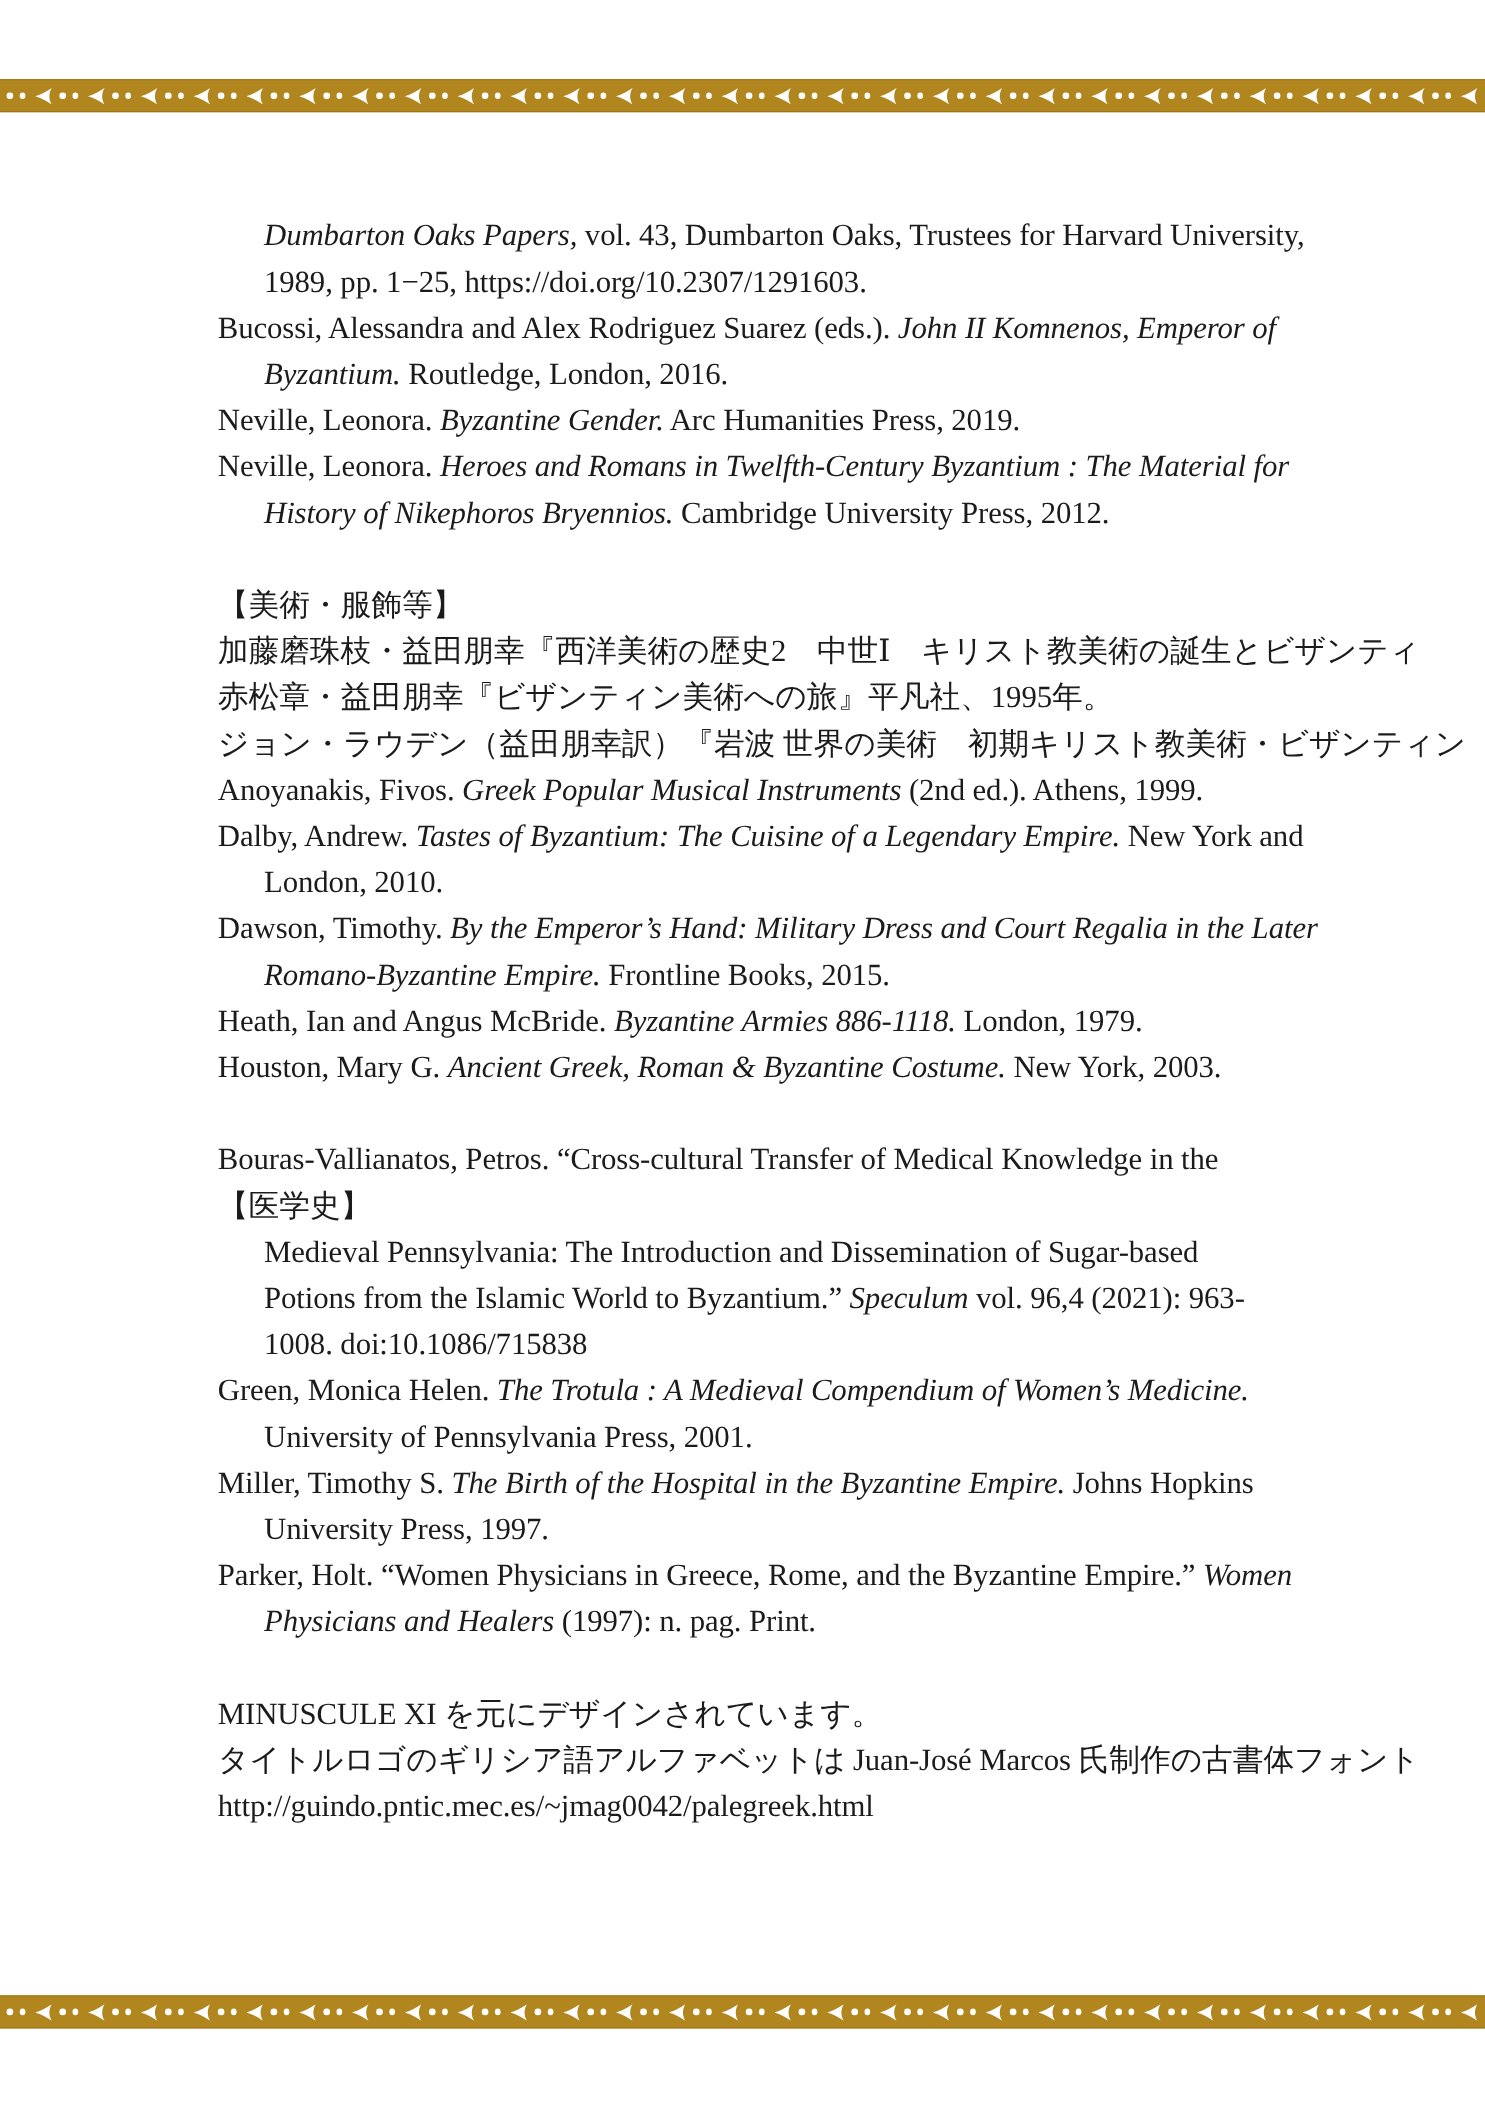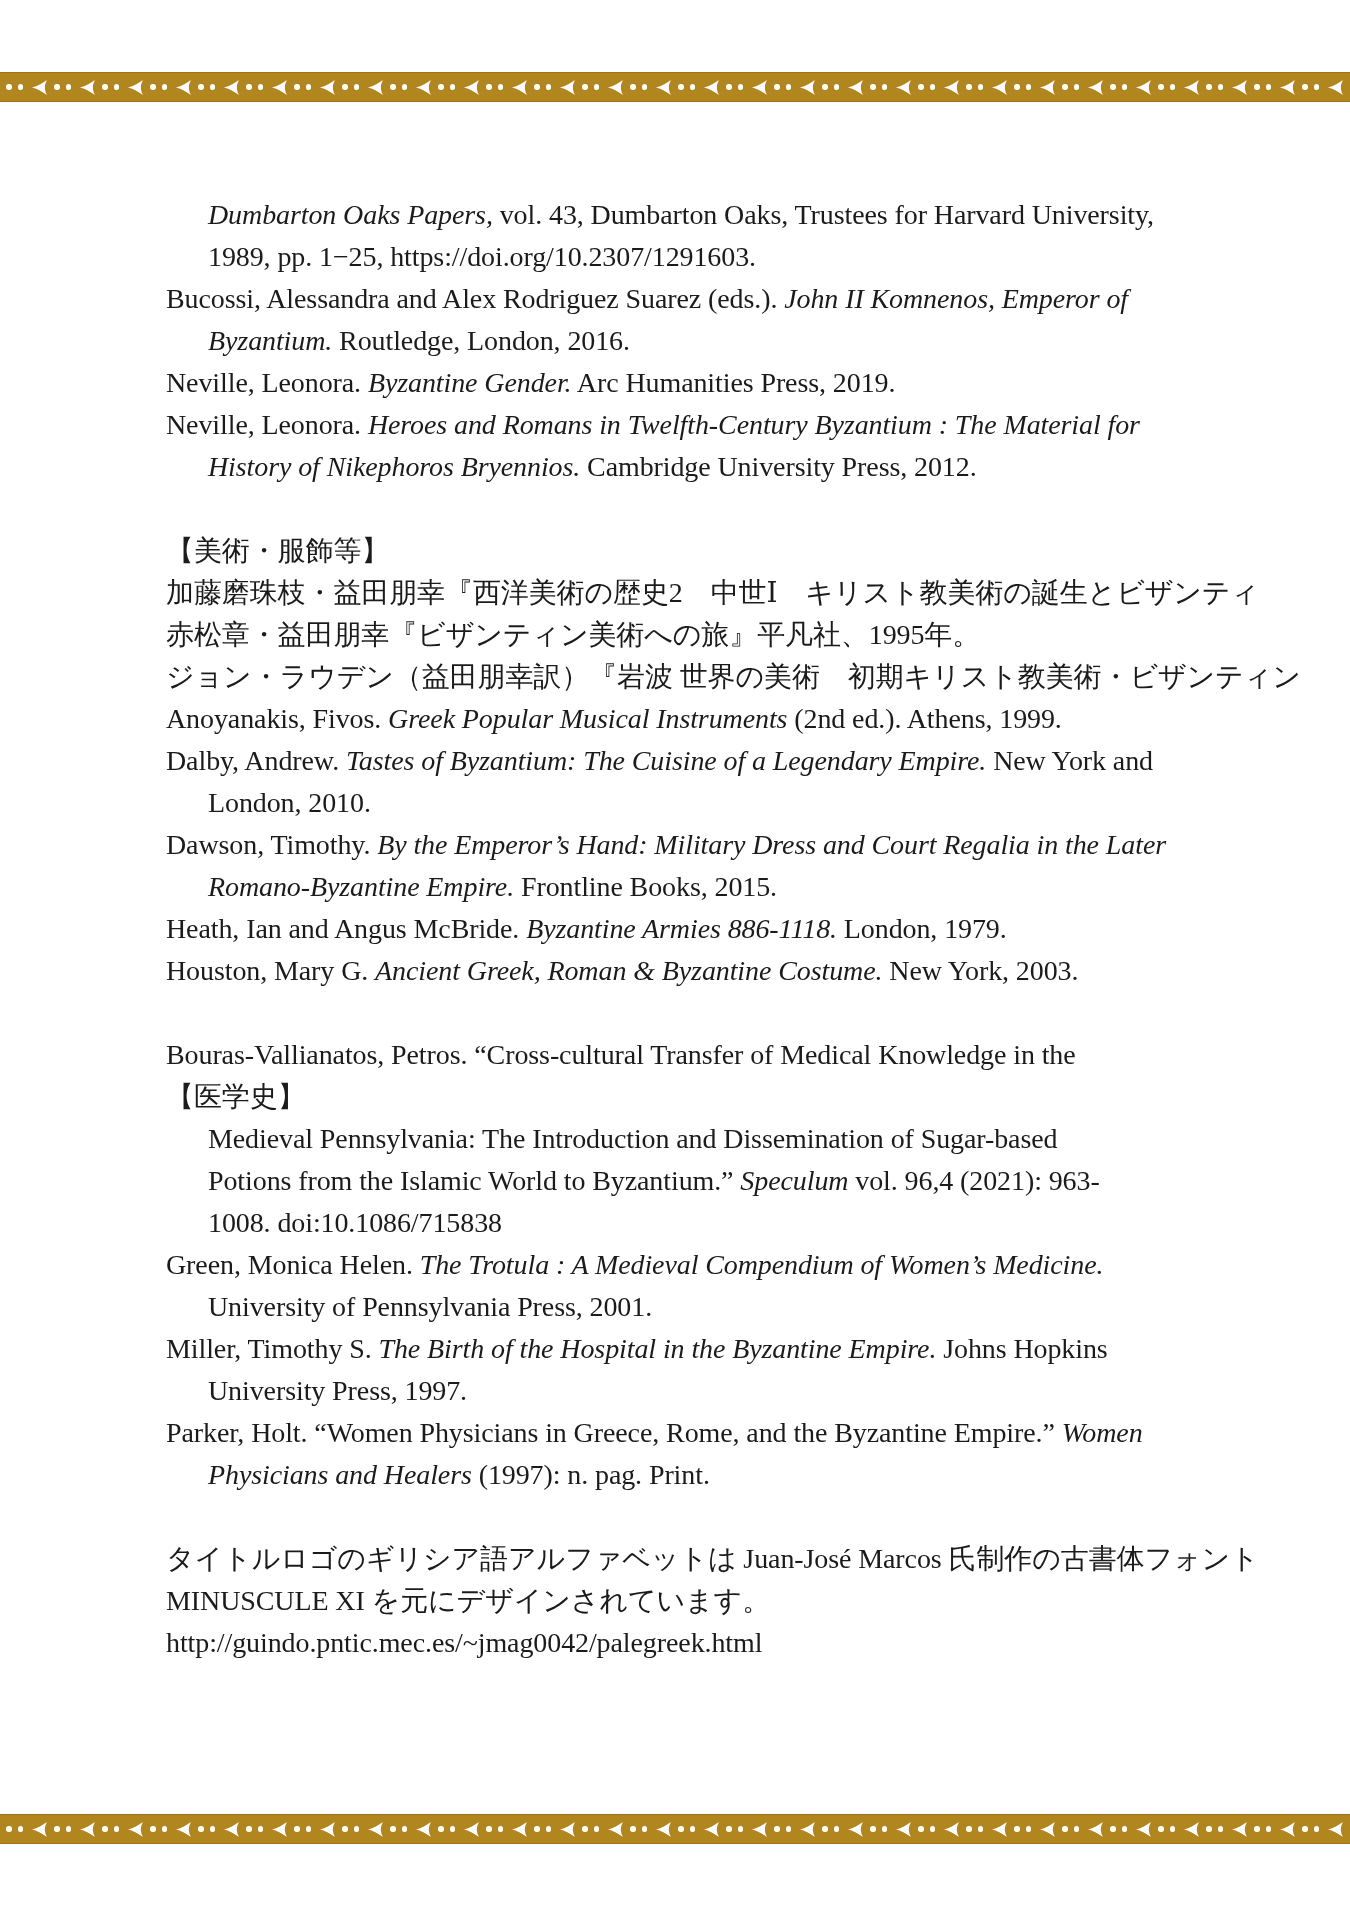--- a/index.html
+++ b/index.html
@@ -41,21 +41,21 @@
   .motif-arrow { margin-left: 9px; display: flex; align-items: center; }
   .text-block {
     position: absolute;
     left: 166px;
     top: 194px;
     width: 1062px;
     font-size: 28px;
     line-height: 42px;
     letter-spacing: -0.1px;
   }
-  .line { height: 42px; white-space: nowrap; }
+  .line { height: 42px; white-space: nowrap; margin-left: 32px; }
   .line.indent { padding-left: 42px; }
   .line.blank { height: 42px; }
   .italic { font-style: italic; }
 </style>
 </head>
 <body>
 
 <div class="border-band top" style="background: rgb(178, 134, 31);">
     <span class="motif-unit">
       <span class="motif-dot" style="background: rgb(255, 255, 255);"></span>
@@ -338,22 +338,22 @@
     <div class="line indent"><span class="">Medieval Pennsylvania: The Introduction and Dissemination of Sugar-based</span></div>
     <div class="line indent"><span class="">Potions from the Islamic World to Byzantium.” </span><span class="italic">Speculum</span><span class=""> vol. 96,4 (2021): 963-</span></div>
     <div class="line indent"><span class="">1008. doi:10.1086/715838</span></div>
     <div class="line"><span class="">Green, Monica Helen. </span><span class="italic">The Trotula : A Medieval Compendium of Women’s Medicine.</span></div>
     <div class="line indent"><span class="">University of Pennsylvania Press, 2001.</span></div>
     <div class="line"><span class="">Miller, Timothy S. </span><span class="italic">The Birth of the Hospital in the Byzantine Empire.</span><span class=""> Johns Hopkins</span></div>
     <div class="line indent"><span class="">University Press, 1997.</span></div>
     <div class="line"><span class="">Parker, Holt. “Women Physicians in Greece, Rome, and the Byzantine Empire.” </span><span class="italic">Women</span></div>
     <div class="line indent"><span class="italic">Physicians and Healers</span><span class=""> (1997): n. pag. Print.</span></div>
     <div class="line blank"></div>
+    <div class="line"><span class="">MINUSCULE XI を元にデザインされています。</span></div>
     <div class="line"><span class="">タイトルロゴのギリシア語アルファベットは Juan-José Marcos 氏制作の古書体フォント</span></div>
-    <div class="line"><span class="">MINUSCULE XI を元にデザインされています。</span></div>
     <div class="line"><span class="">http://guindo.pntic.mec.es/~jmag0042/palegreek.html</span></div>
   </div>
 
 <div class="border-band bottom" style="background: rgb(178, 134, 31);">
     <span class="motif-unit">
       <span class="motif-dot" style="background: rgb(255, 255, 255);"></span>
       <span class="motif-dot" style="background: rgb(255, 255, 255);"></span>
       <span class="motif-arrow">
         <svg width="16" height="15" viewBox="0 0 16 15">
           <path fill="#ffffff" d="M0,7.5 C5.5,6 10.5,3.2 15,0 C12.2,4.8 12.2,10.2 15,15 C10.5,11.8 5.5,9 0,7.5 Z"></path>

